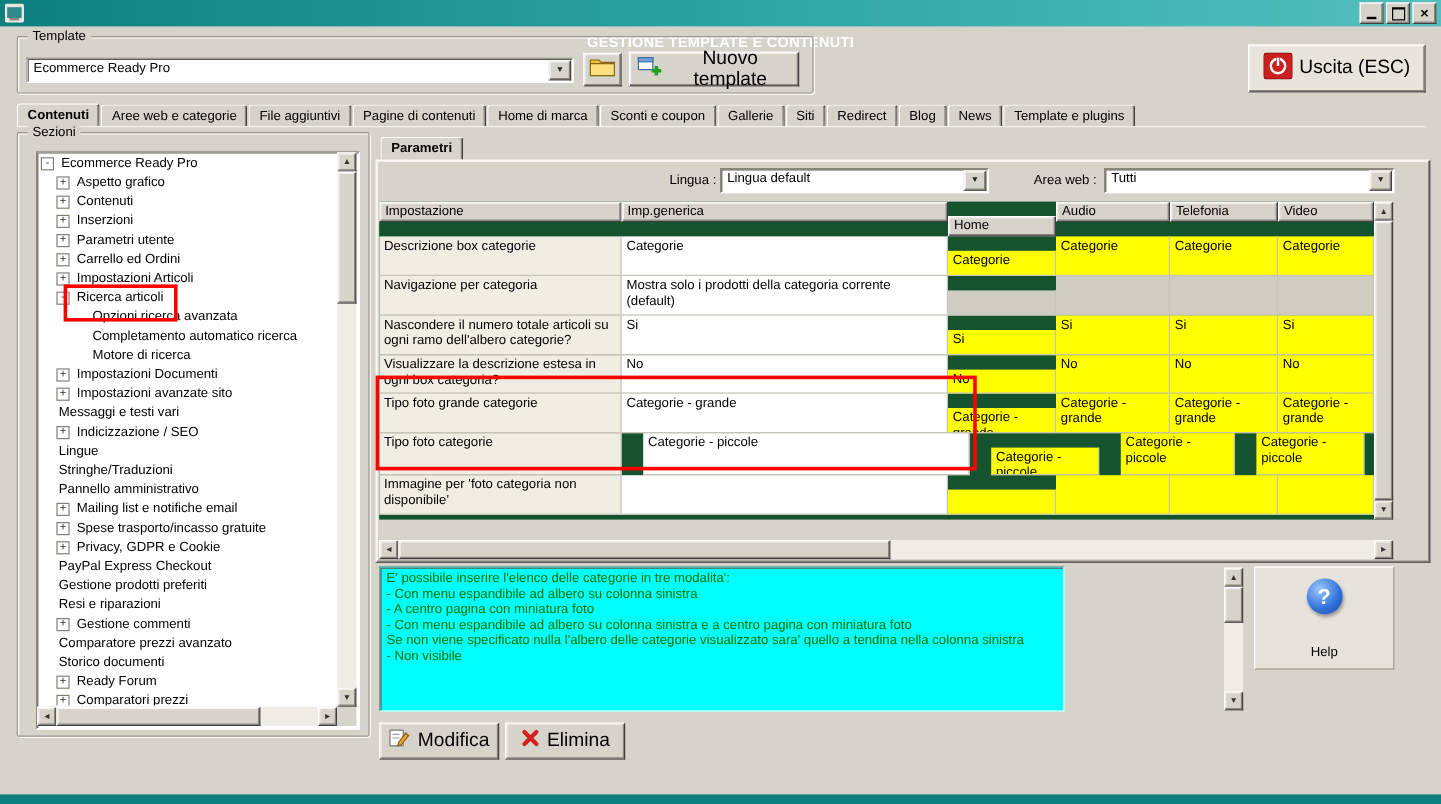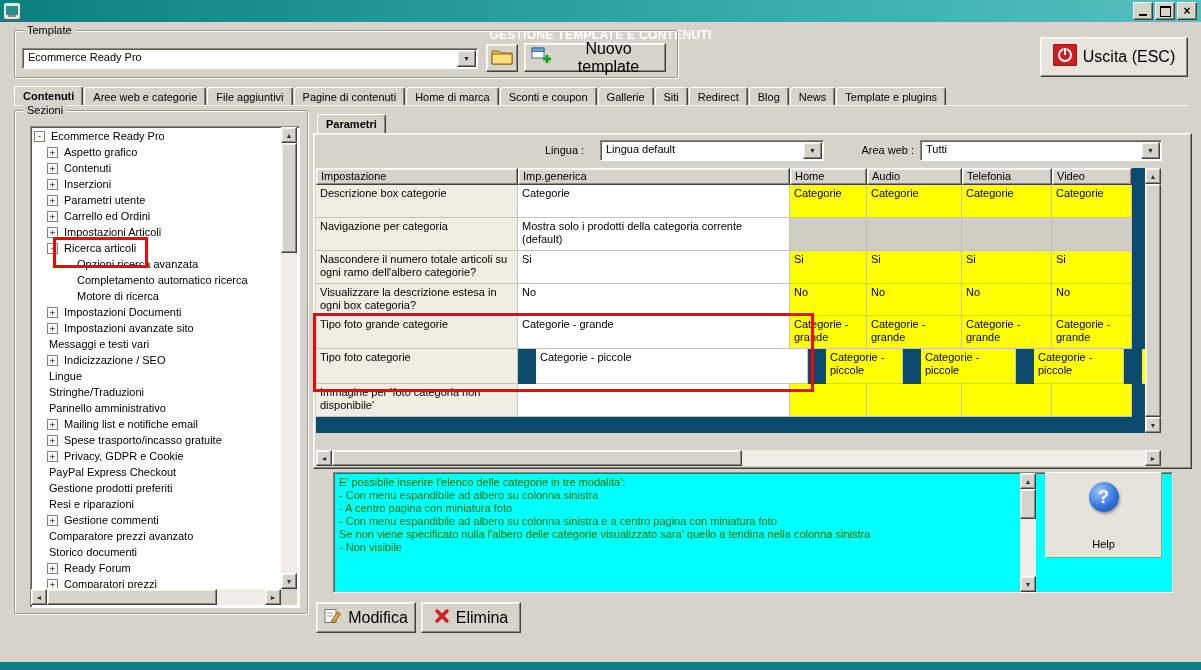--- a/index.html
+++ b/index.html
@@ -67,48 +67,48 @@
   .tree-vscroll{left:281px;top:127px;height:462px;}
   .tree-hscroll{left:31px;top:589px;width:250px;}
   .sb-corner{position:absolute;left:281px;top:589px;width:16px;height:16px;background:#D6D3CB;}
   .table-vscroll{left:1145px;top:168px;height:265px;}
   .table-hscroll{left:316px;top:450px;width:845px;}
   .info-vscroll{left:1020px;top:473px;height:119px;}
 
   
   .param-panel{position:absolute;left:313px;top:133px;width:877px;height:334px;background:#D6D3CB;
     border:1px solid;border-color:#fff #404040 #404040 #fff;box-shadow:inset -1px -1px 0 #8A877D, inset 1px 1px 0 #F2F0E9;}
-  .lingua-label{left:545px;top:144px;width:52px;}
+  .lingua-label{left:545px;top:144px;width:52px;text-align:right;}
   .lingua-combo{left:600px;top:140px;width:224px;height:21px;}
   .area-label{left:848px;top:144px;width:66px;text-align:right;}
   .area-combo{left:920px;top:140px;width:242px;height:21px;}
 
   
-  .param-table{position:absolute;left:316px;top:168px;width:829px;height:265px;background:#0c4a6e;overflow:hidden;}
+  .param-table{position:absolute;left:316px;top:168px;width:829px;height:265px;background:#14532d;overflow:hidden;}
   .trow{display:flex;}
   .th{padding:1px 4px;height:17px;white-space:nowrap;overflow:hidden;box-sizing:border-box;text-align:left;}
   .cell{padding:2px 4px;border-right:1px solid #C6C3B8;border-bottom:1px solid #C6C3B8;overflow:hidden;line-height:1.22;box-sizing:border-box;}
   .c0{background:#F0EDE3;}
   .c1{background:#FFFFFF;}
   .area-yellow{background:#FFFF00;}
   .area-gray{background:#CFCCC1;}
   .col0{width:202px;flex:none;}
   .col1{width:272px;flex:none;}
-  .col2{width:77px;flex:none;}
+  .col2{width:90px;flex:none;margin-top:12px;}
   .col3{width:95px;flex:none;}
   .col4{width:90px;flex:none;}
   .col5{width:80px;flex:none;}
 
   
   .red-box{position:absolute;border:3px solid #FF0000;pointer-events:none;z-index:6;background:transparent;}
   .red-box-tree{left:53px;top:237px;width:89px;height:25px;}
   .red-box-table{left:313px;top:313px;width:495px;height:73px;}
 
   
-  .info-box{position:absolute;left:333px;top:472px;width:840px;height:121px;background:#00FFFF;
+  .info-box{position:absolute;left:316px;top:472px;width:571px;height:121px;background:#00FFFF;
     border:1px solid;border-color:#8A877D #fff #fff #8A877D;box-shadow:inset 1px 1px 0 #5F5D55;box-sizing:border-box;}
   .info-lines{position:absolute;left:5px;top:3px;right:22px;bottom:3px;color:#007000;line-height:13px;overflow:hidden;}
   .help-panel{position:absolute;left:1045px;top:472px;width:117px;height:86px;background:#E6E3DA;
     border:1px solid;border-color:#fff #9B988E #9B988E #fff;display:flex;flex-direction:column;align-items:center;justify-content:space-between;padding:9px 0 7px;box-sizing:border-box;}
   .help-icon{width:30px;height:30px;border-radius:50%;color:#fff;font-weight:bold;font-size:18px;display:flex;align-items:center;justify-content:center;
     background:radial-gradient(circle at 35% 30%, #9CC6FF, #2E6FD8 60%, #1B4FA8);box-shadow:1px 2px 3px rgba(0,0,0,.35);}
   .modifica-btn{left:316px;top:602px;width:100px;height:31px;}
   .elimina-btn{left:421px;top:602px;width:100px;height:31px;}
   .bottom-strip{position:absolute;left:0;top:662px;width:100%;height:8px;background:#0E7F7F;}
 </style>

